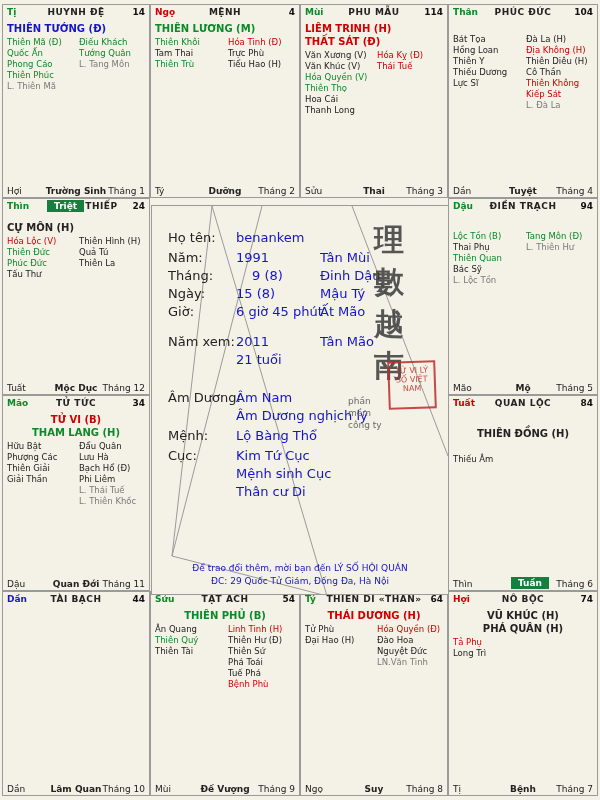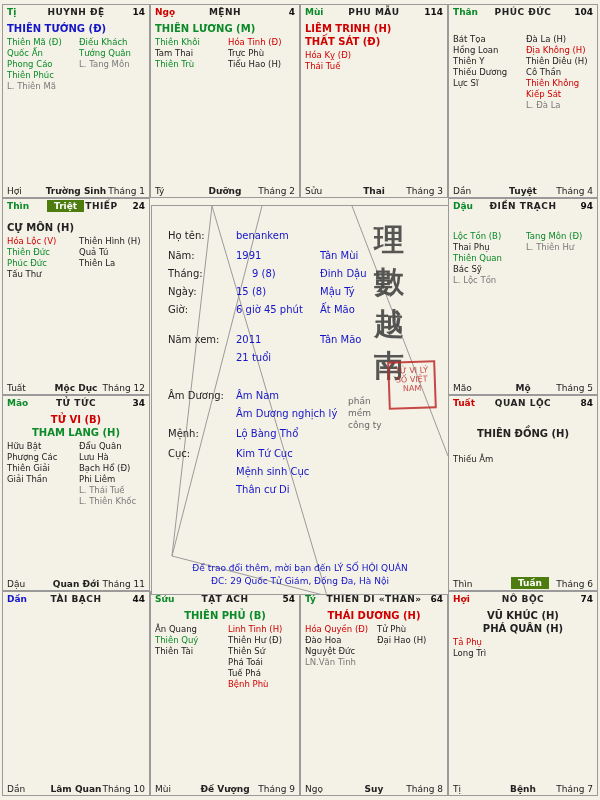--- a/index.html
+++ b/index.html
@@ -50,39 +50,39 @@
 
   
   #center {
     position:absolute;
     left:151px; top:205px; width:298px; height:390px;
     border:1px solid #9a9a9a;
     background:#f4f1e6;
     overflow:hidden;
   }
   #centerlines { position:absolute; left:0; top:0; }
-  .info { position:absolute; font-size:10px; color:#1414c8; white-space:nowrap;}
+  .info { position:absolute; font-size:13px; color:#1414c8; white-space:nowrap;}
   .info .lab { color:#222; }
   .cn {
     position:absolute; color:#3a3a3a; font-family:"DejaVu Serif", serif;
     font-size:30px; font-weight:bold; opacity:0.85;
   }
   .stamp {
     position:absolute; right:12px; top:155px;
     width:48px; height:48px; border:2px solid #c02a2a; color:#c02a2a;
     font-size:8px; line-height:9px; text-align:center; padding:3px 1px;
     transform:rotate(-2deg); opacity:0.85;
   }
   .stamp-sm { position:absolute; font-size:9px; color:#6a6a6a; }
   .footer-note {
     position:absolute; left:8px; right:8px; bottom:6px;
     text-align:center; font-size:9px; color:#1414c8; line-height:13px;
   }
   .badge {
-    position:absolute; background:#4d7c0f; color:#fff; font-size:9px; font-weight:bold;
+    position:absolute; background:#15803d; color:#fff; font-size:9px; font-weight:bold;
     padding:1px 7px;
   }
   .watermark {
     position:absolute; left:0; right:0; bottom:52px;
     text-align:center; font-size:34px; color:rgba(170,170,170,0.33);
     font-family:"DejaVu Serif", serif; letter-spacing:2px;
     pointer-events:none; font-style:italic;
   }
 </style>
 </head>
@@ -153,20 +153,28 @@
   <div class="cell" style="left:300px; top:4px; width:148px; height:194px;">
     <div class="hdr">
       <span class="branch g">Mùi</span>
       <span class="palace k">PHU MẪU</span>
       <span class="num">114</span>
     </div>
     <div class="stars">
       <div class="main-star-left r">LIÊM TRINH (H)</div>
       <div class="main-star-left r">THẤT SÁT (Đ)</div>
       <div class="cols">
+        <div class="col">
+          <div class="k">Văn Xương (V)</div>
+          <div class="k">Văn Khúc (V)</div>
+          <div class="g">Hóa Quyền (V)</div>
+          <div class="g">Thiên Thọ</div>
+          <div class="k">Hoa Cái</div>
+          <div class="k">Thanh Long</div>
+        </div>
         <div class="col">
           <div class="r">Hóa Kỵ (Đ)</div>
           <div class="r">Thái Tuế</div>
         </div>
       </div>
     </div>
     <div class="ftr">
       <span class="f1 k">Sửu</span>
       <span class="f2 k">Thai</span>
       <span class="f3 k">Tháng 3</span>
@@ -365,28 +373,28 @@
   <div class="cell" style="left:300px; top:591px; width:148px; height:205px;">
     <div class="hdr">
       <span class="branch g">Tý</span>
       <span class="palace k">THIÊN DI «THÂN»</span>
       <span class="num">64</span>
     </div>
     <div class="stars">
       <div class="main-star r">THÁI DƯƠNG (H)</div>
       <div class="cols">
         <div class="col">
+          <div class="k">Tử Phù</div>
+          <div class="k">Đại Hao (H)</div>
+        </div>
+        <div class="col">
           <div class="r">Hóa Quyền (Đ)</div>
           <div class="k">Đào Hoa</div>
           <div class="k">Nguyệt Đức</div>
           <div class="gray">LN.Văn Tinh</div>
-        </div>
-        <div class="col">
-          <div class="k">Tử Phù</div>
-          <div class="k">Đại Hao (H)</div>
         </div>
       </div>
     </div>
     <div class="ftr">
       <span class="f1 k">Ngọ</span>
       <span class="f2 k">Suy</span>
       <span class="f3 k">Tháng 8</span>
     </div>
   </div>
 

